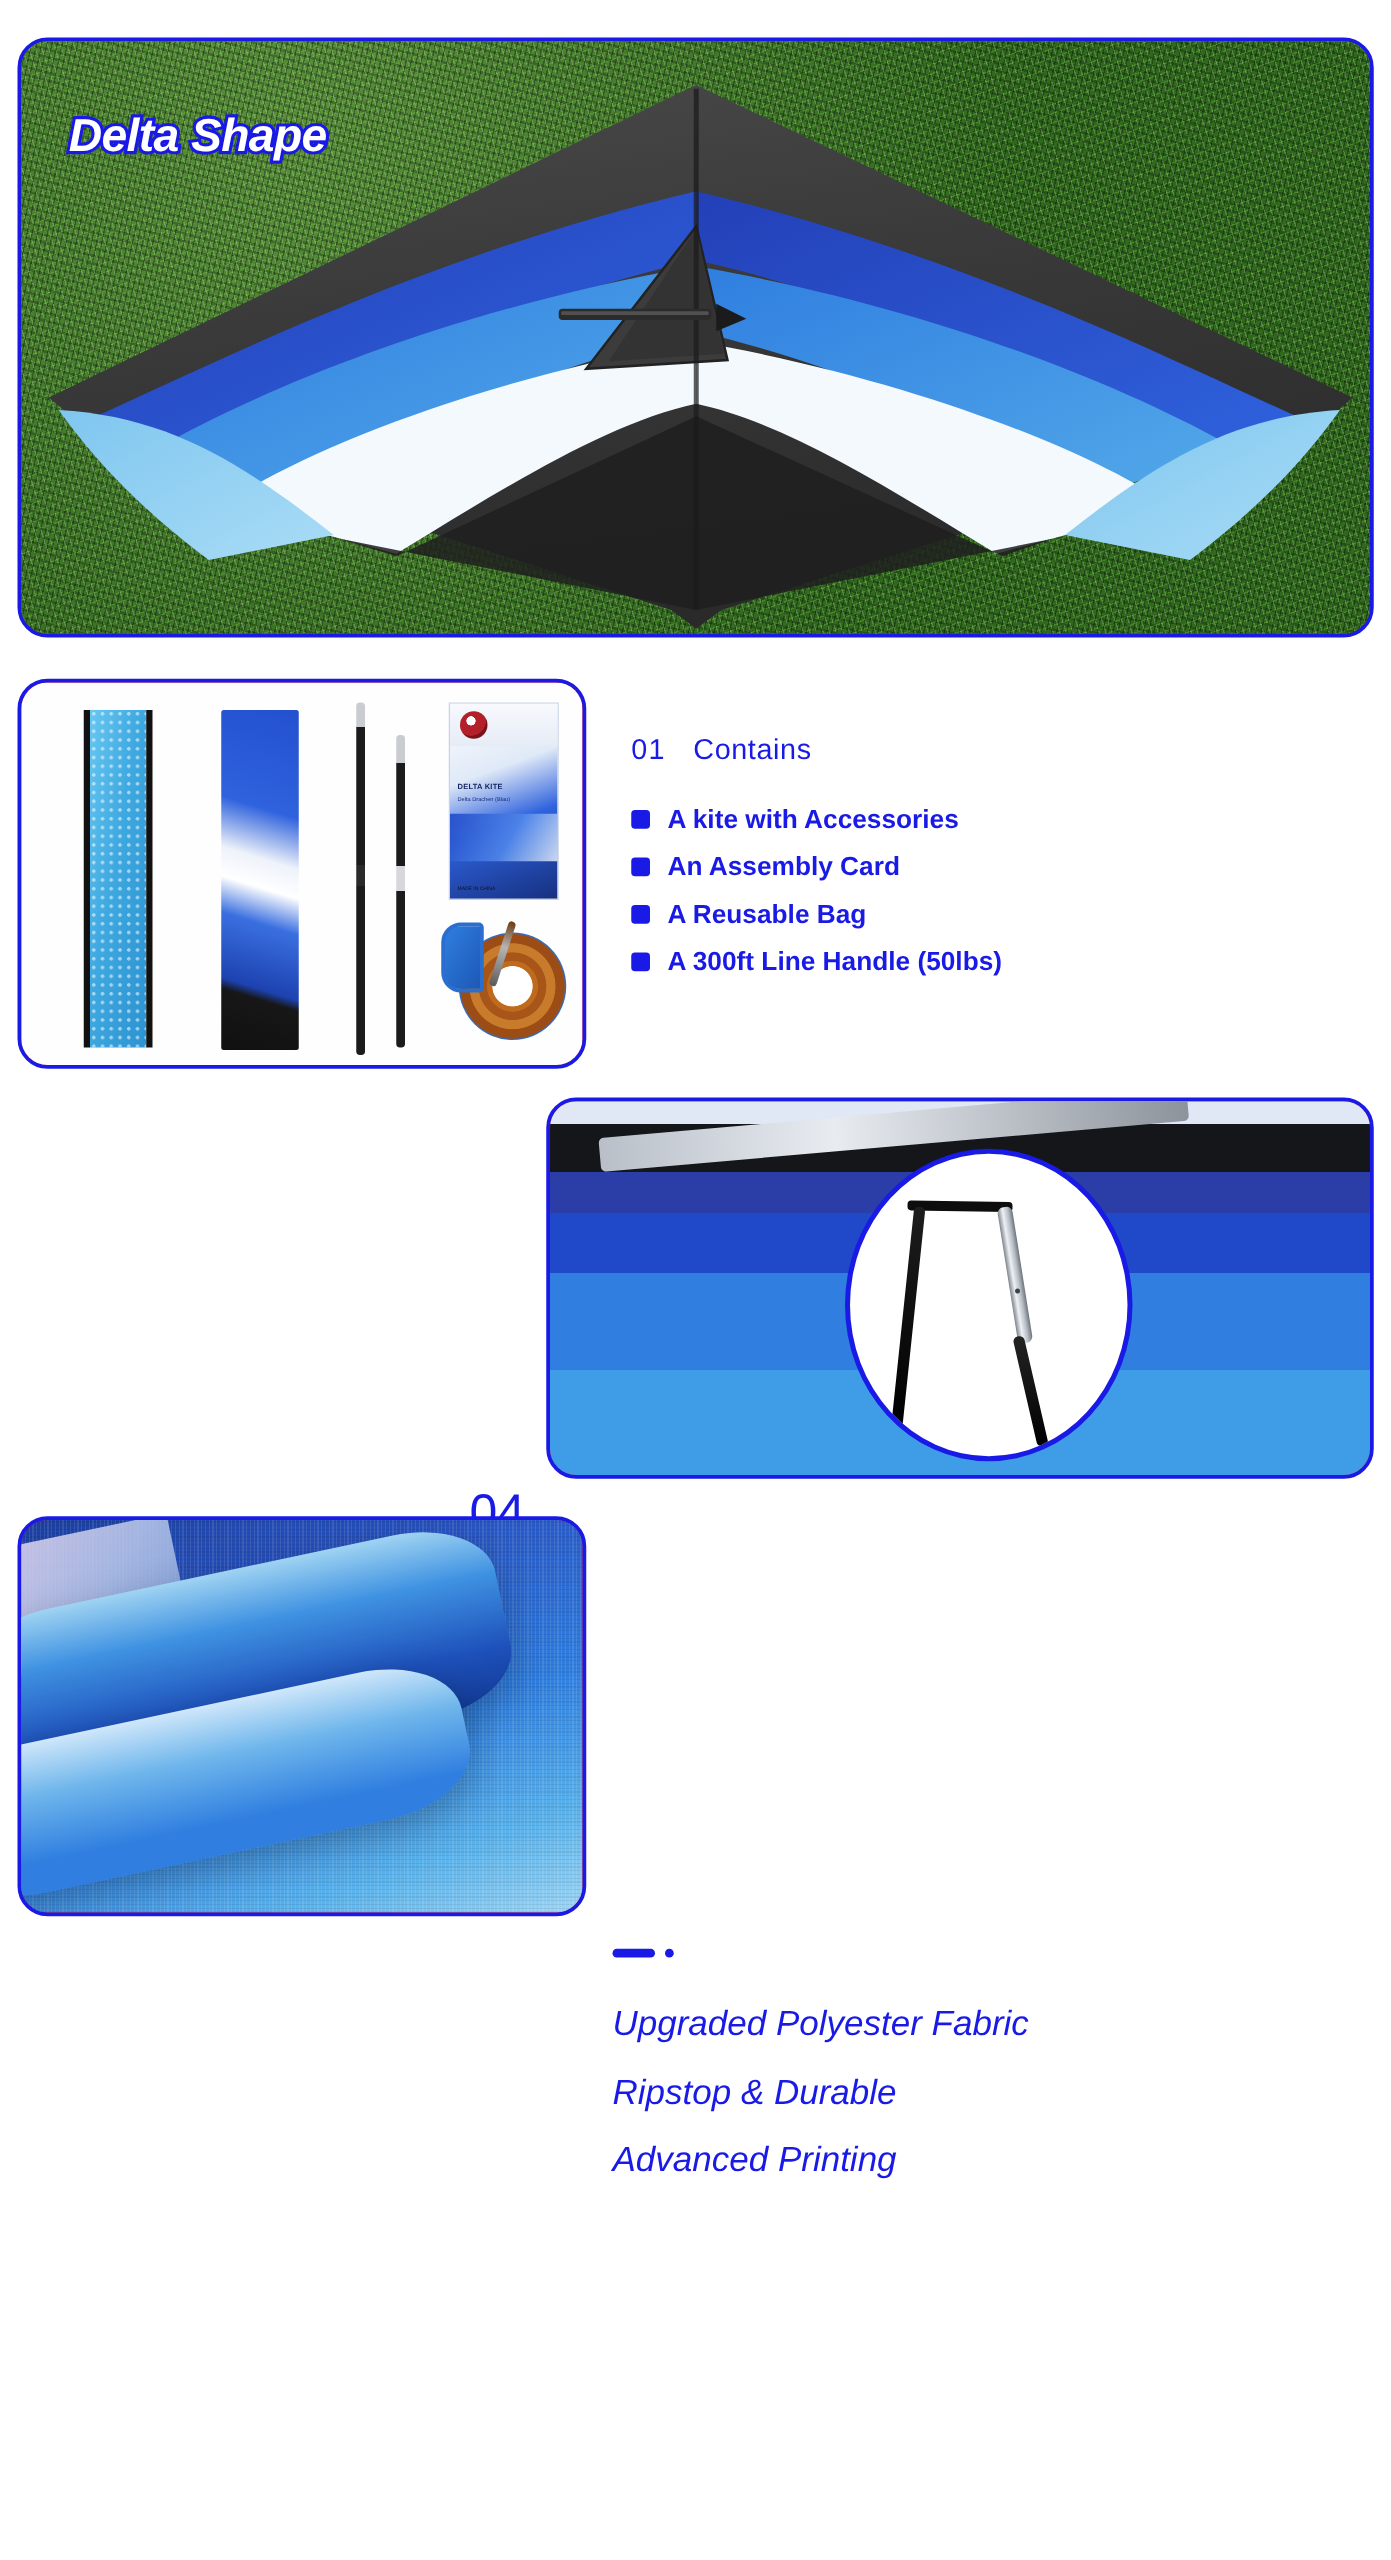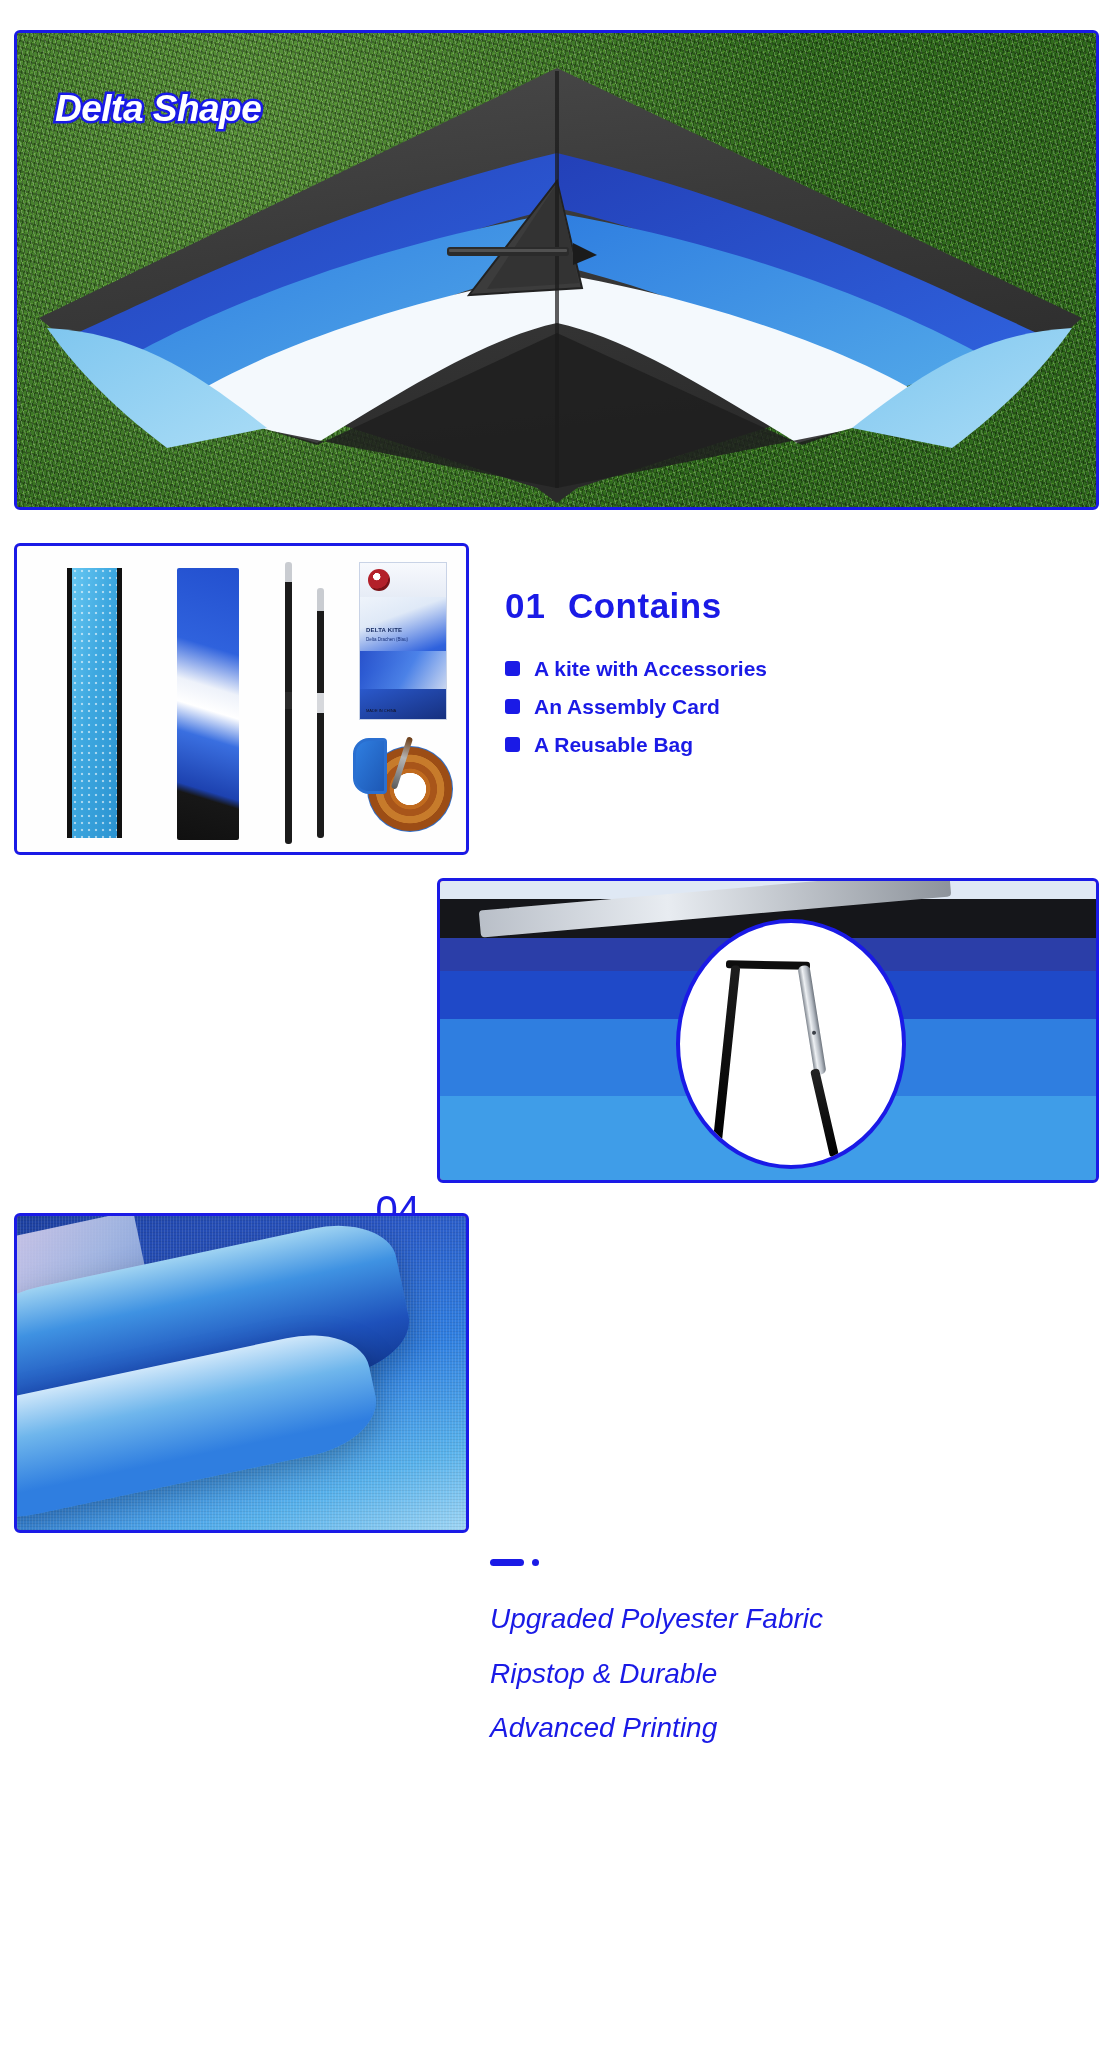--- a/index.html
+++ b/index.html
@@ -8,21 +8,21 @@
     width:1113px; height:2048px; position:relative;
     font-family:"Liberation Sans", sans-serif;
     overflow:hidden;
   }
   .page { position:relative; width:1113px; height:2048px; background:#fff; }
 
   
   .framed {
     position:absolute;
     border:3px solid #1a1ae6;
-    border-radius:6px;
+    border-radius:24px;
     overflow:hidden;
     background:#be185d;
   }
 
   
   #hero { left:14px; top:30px; width:1085px; height:480px; }
   .grass {
     position:absolute; inset:0;
     background-color:#3f7a23;
     background-image:
@@ -98,21 +98,21 @@
   }
   .handle-grip {
     position:absolute; left:6px; top:4px; width:34px; height:56px; border-radius:16px 4px 4px 16px;
     background:linear-gradient(120deg,#2f7ee0,#1d58b5); border:3px solid #2a6fd0;
   }
   .swivel { position:absolute; left:52px; top:2px; width:6px; height:54px;
     background:linear-gradient(180deg,#6b3a12,#b5b5b5 40%,#8a8a8a 70%,#5a5a5a); transform:rotate(18deg); border-radius:3px; }
 
   
   #contains-block { position:absolute; left:505px; top:586px; width:600px; }
-  .sec-head { color:#1a1ae6; font-size:35px; font-weight:bold; letter-spacing:.5px; }
+  .sec-head { color:#1a1ae6; font-size:23px; font-weight:normal; letter-spacing:.5px; }
   .sec-head .num { letter-spacing:1px; }
   .sec-head .gap { display:inline-block; width:22px; }
   .bullets { margin-top:32px; }
   .bullet-row { display:flex; align-items:center; margin-bottom:17px; }
   .bullet-sq { width:15px; height:15px; background:#1a1ae6; border-radius:3px; flex:none; }
   .bullet-tx { margin-left:14px; color:#1a1ae6; font-size:21px; line-height:1;font-weight:bold; }
 
   
   #sec02-block { position:absolute; left:20px; top:1190px; width:400px; text-align:right; }
   .big-num { color:#1a1ae6; font-size:40px; line-height:1; }
@@ -286,20 +286,24 @@
         <span class="bullet-tx">A kite with Accessories</span>
       </div>
       <div class="bullet-row">
         <span class="bullet-sq"></span>
         <span class="bullet-tx"> An Assembly Card</span>
       </div>
       <div class="bullet-row">
         <span class="bullet-sq"></span>
         <span class="bullet-tx">A Reusable Bag</span>
       </div>
+      <div class="bullet-row">
+        <span class="bullet-sq"></span>
+        <span class="bullet-tx">A 300ft Line Handle (50lbs)</span>
+      </div>
     </div>
   </div>
 
   <div class="framed" id="sec02-photo">
     <div class="frame-bg"></div>
     <div class="callout-circle">
       <div class="spar-top"></div>
       <div class="spar-black"></div>
       <div class="spar-metal"></div>
       <div class="spar-lower"></div>

